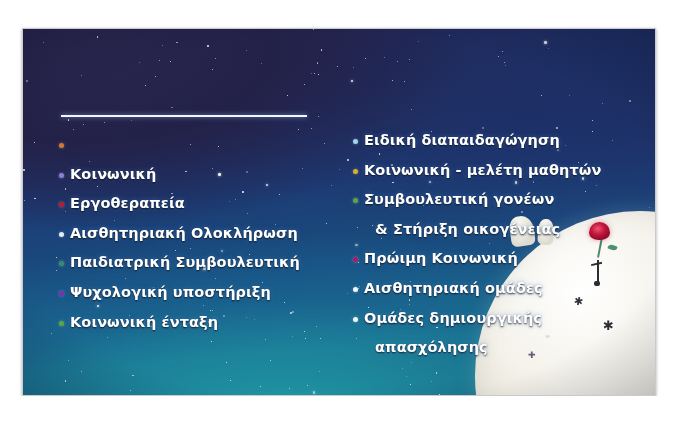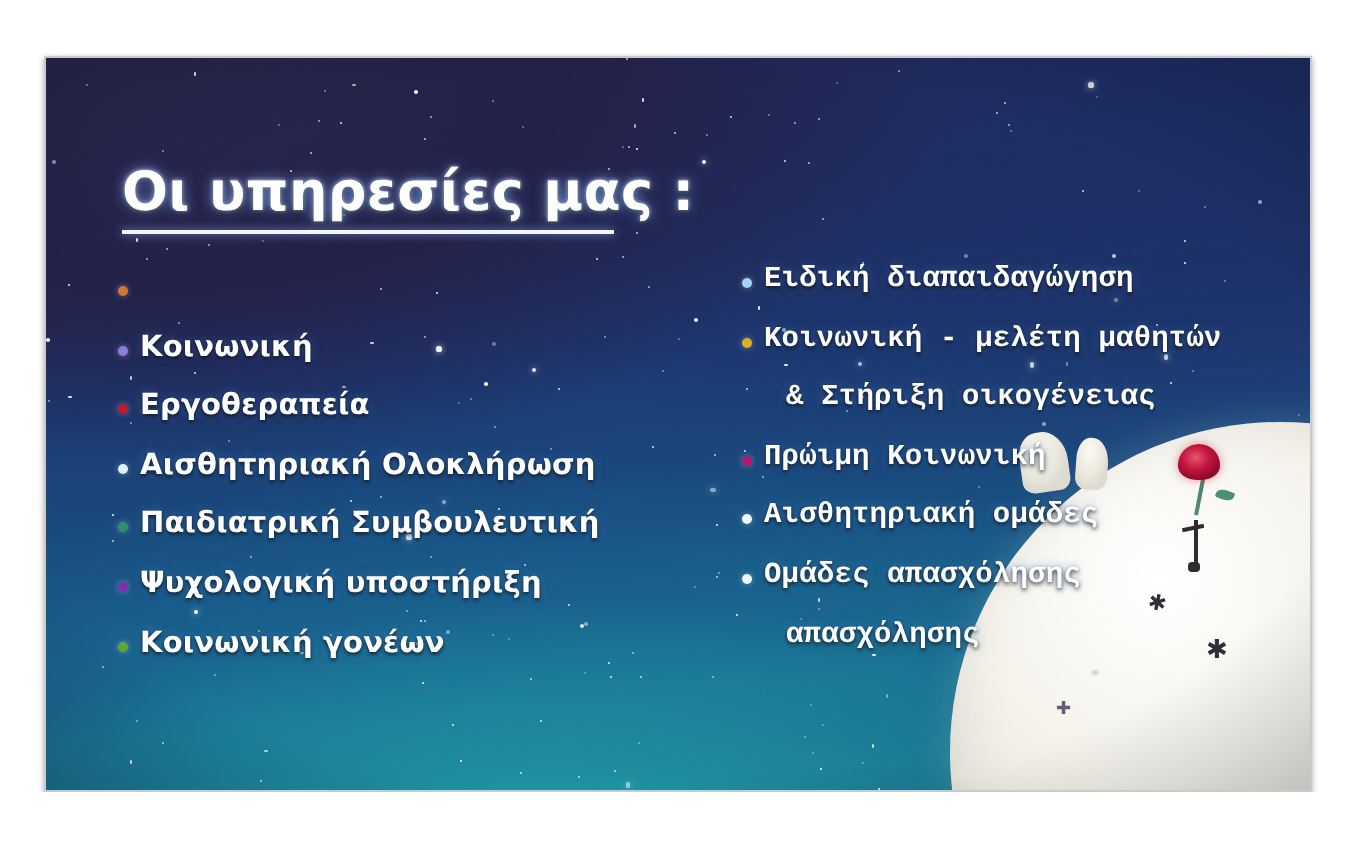--- a/index.html
+++ b/index.html
@@ -104,21 +104,21 @@
     text-shadow:0 0 7px rgba(120,160,230,.85), 0 2px 3px rgba(0,0,0,.7), 0 0 2px rgba(255,255,255,.9);
     white-space:nowrap;
   }
   .title-rule{
     position:absolute;left:38px;top:86px;width:246px;height:2px;
     background:#f2f6ff;
     box-shadow:0 0 5px rgba(140,180,240,.8);
   }
   .col{position:absolute;}
   .col-left{left:36px;top:105px;width:300px;}
-  .col-right{left:348px;top:101px;width:300px;font-family:Liberation Mono, monospace;}
+  .col-right{left:330px;top:101px;width:300px;}
   .item{
     position:relative;
     display:flex;align-items:flex-start;
     height:29.6px;
     white-space:nowrap;
   }
   .bullet{
     flex:0 0 auto;
     width:5px;height:5px;border-radius:50%;
     margin-top:9px;margin-right:6px;
@@ -346,21 +346,20 @@
   <div class="sprout sp-stick"></div>
   <div class="sprout sp-arm"></div>
   <div class="sprout sp-knob"></div>
   <div class="star-sprout ss1">✱</div>
   <div class="star-sprout ss2">✱</div>
   <div class="star-sprout ss3">✚</div>
 
   <div class="sky-vignette"></div>
 
   <div class="content">
-    <div class="title">Οι υπηρεσίες μας :</div>
     <div class="title-rule"></div>
 
     <div class="col col-left" id="col-left">
         <div class="item">
           <span class="bullet" style="background: rgb(212, 119, 46);"></span>
         </div>
         <div class="item">
           <span class="bullet" style="background: rgb(143, 124, 216);"></span>
           <span class="label">Κοινωνική</span>
         </div>
@@ -375,47 +374,51 @@
         <div class="item">
           <span class="bullet" style="background: rgb(47, 143, 106);"></span>
           <span class="label">Παιδιατρική Συμβουλευτική</span>
         </div>
         <div class="item">
           <span class="bullet" style="background: rgb(123, 47, 176);"></span>
           <span class="label">Ψυχολογική υποστήριξη</span>
         </div>
         <div class="item">
           <span class="bullet" style="background: rgb(90, 168, 58);"></span>
-          <span class="label">Κοινωνική γονέων</span>
+          <span class="label">Κοινωνική ένταξη</span>
         </div>
       </div>
     <div class="col col-right" id="col-right">
         <div class="item">
           <span class="bullet" style="background: rgb(159, 214, 239);"></span>
           <span class="label">Ειδική διαπαιδαγώγηση</span>
         </div>
         <div class="item">
           <span class="bullet" style="background: rgb(217, 179, 31);"></span>
           <span class="label">Κοινωνική - μελέτη μαθητών</span>
         </div>
         <div class="item">
+          <span class="bullet" style="background: rgb(90, 168, 58);"></span>
+          <span class="label">Συμβουλευτική γονέων</span>
+        </div>
+        <div class="item">
           <span class="bullet empty"></span>
           <span class="label cont">&amp; Στήριξη οικογένειας</span>
         </div>
         <div class="item">
           <span class="bullet" style="background: rgb(176, 24, 111);"></span>
           <span class="label">Πρώιμη Κοινωνική</span>
         </div>
         <div class="item">
           <span class="bullet" style="background: rgb(238, 246, 255);"></span>
           <span class="label">Αισθητηριακή ομάδες</span>
         </div>
         <div class="item">
           <span class="bullet" style="background: rgb(238, 246, 255);"></span>
-          <span class="label">Ομάδες απασχόλησης</span>
+          <span class="label">Ομάδες δημιουργικής</span>
         </div>
         <div class="item">
           <span class="bullet empty"></span>
           <span class="label cont">απασχόλησης</span>
         </div>
       </div>
   </div>
 </div>
 
 <div class="white-mask-bottom"></div>

